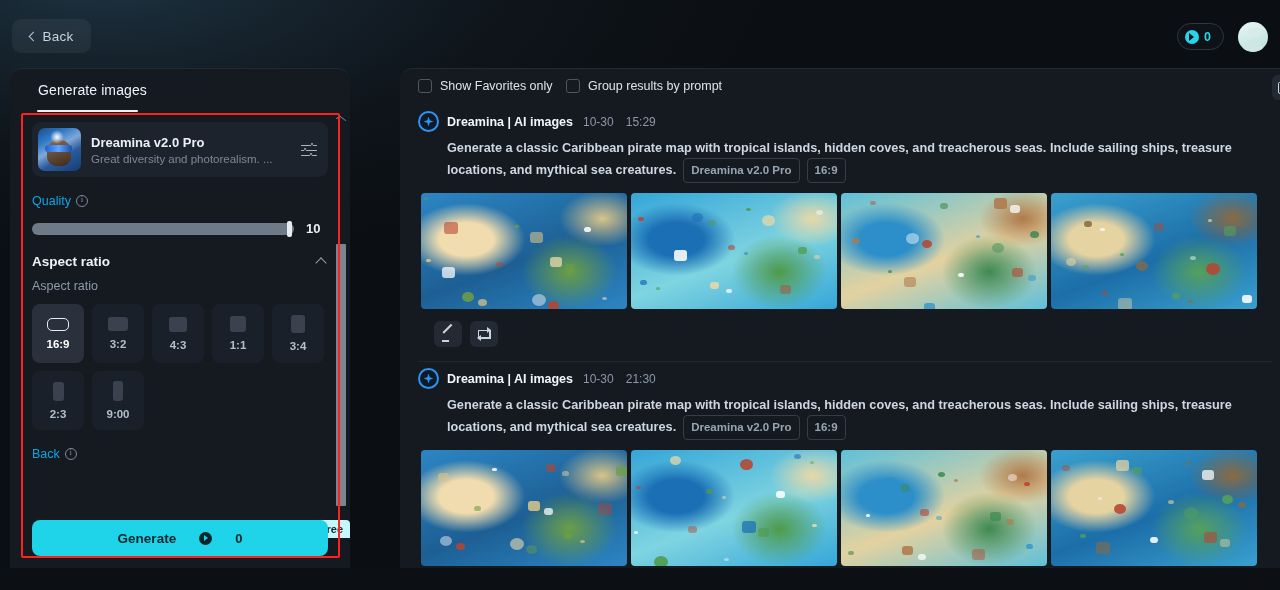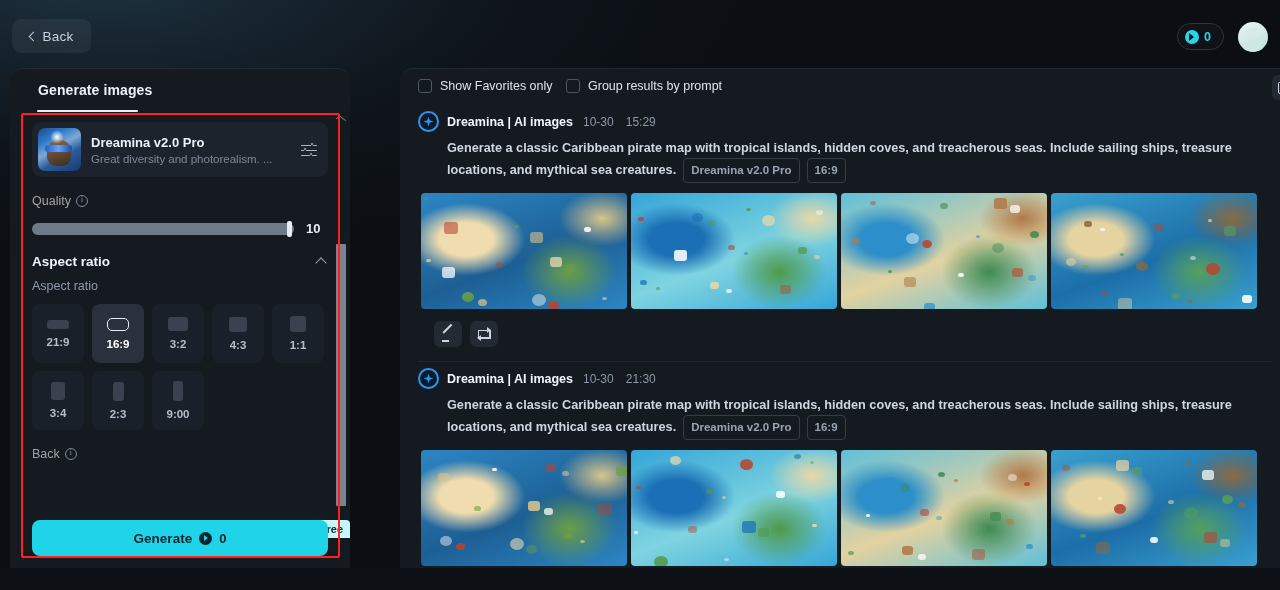--- a/index.html
+++ b/index.html
@@ -84,21 +84,21 @@
     position: absolute; left: 10px; top: 68px;
     width: 340px; height: 500px;
     background: #151a21;
     border-radius: 13px 13px 0 0;
     border-top: 1px solid #222a34;
     overflow: hidden;
   }
   .tabrow { position: relative; height: 44px; padding: 0 21px; }
   .tab {
     position: absolute; left: 28px; top: 13px;
-    font-size: 14px; font-weight: 700; color: #eef3f8;
+    font-size: 14px; font-weight: 400; color: #eef3f8;
     letter-spacing: .1px;
     cursor: pointer;
   }
   .tab-underline {
     position: absolute; left: 27px; top: 41px;
     width: 101px; height: 2px; background: #e9f0f6; border-radius: 2px;
   }
 
   .panel-body {
     position: absolute; left: 0; top: 44px; right: 0; bottom: 0;
@@ -155,21 +155,21 @@
     background: #aab6c3; border: 1.2px solid #1d232c;
   }
   .slider-ico b:nth-of-type(1) { top: 1.6px; left: 10px; }
   .slider-ico b:nth-of-type(2) { top: 6.6px; left: 3px; }
   .slider-ico b:nth-of-type(3) { top: 11.6px; left: 9px; }
 
   .row-label {
     display: flex; align-items: center; gap: 5px;
     margin-top: 17px;
   }
-  .row-label .txt { font-size: 12.5px; color: #a3a3a3; }
+  .row-label .txt { font-size: 12.5px; color: #0ea5e9; }
   .info-ico {
     width: 12px; height: 12px; border-radius: 50%;
     border: 1px solid #7d8997; position: relative; flex: 0 0 auto;
   }
   .info-ico::after {
     content: "i"; position: absolute; left: 0; right: 0; top: -2.5px;
     text-align: center; font-size: 9px; color: #7d8997;
     font-family: "Liberation Serif", serif;
   }
 
@@ -208,21 +208,21 @@
   .ar-cell.sel { background: #2a313c; }
   .ar-shape { background: #39424e; border-radius: 3px; }
   .ar-cell.sel .ar-shape { background: transparent; border: 1.8px solid #e6ecf2; border-radius: 5px; }
   .ar-txt { font-size: 11.5px; color: #b3bfcc; font-weight: 600; }
   .ar-cell.sel .ar-txt { color: #ffffff; }
 
   .generate-btn {
     position: absolute; left: 22px; right: 22px; bottom: 12px;
     height: 36px; border-radius: 8px;
     background: #1fd3e8;
-    display: flex; align-items: center; justify-content: center; gap: 7px;
+    display: flex; align-items: center; justify-content: center; gap: 23px;
     cursor: pointer;
   }
   .gen-lbl { font-size: 13.5px; color: #06262b; font-weight: 700; }
   .gen-coin {
     width: 13px; height: 13px; border-radius: 50%; background: #06262b;
     position: relative;
   }
   .gen-coin::after {
     content: ""; position: absolute; left: 4.5px; top: 3px;
     border-left: 4.5px solid #1fd3e8;
@@ -473,24 +473,20 @@
       </div>
 
       <div class="sec-head">
         <span class="t">Aspect ratio</span>
         <span class="caret-up"></span>
       </div>
 
       <div class="sec-label">Aspect ratio</div>
 
       <div class="ar-grid">
-          <div class="ar-cell">
-            <div class="ar-shape" style="width: 22px; height: 9px;"></div>
-            <div class="ar-txt">21:9</div>
-          </div>
           <div class="ar-cell sel">
             <div class="ar-shape" style="width: 22px; height: 13px;"></div>
             <div class="ar-txt">16:9</div>
           </div>
           <div class="ar-cell">
             <div class="ar-shape" style="width: 20px; height: 14px;"></div>
             <div class="ar-txt">3:2</div>
           </div>
           <div class="ar-cell">
             <div class="ar-shape" style="width: 18px; height: 15px;"></div>

